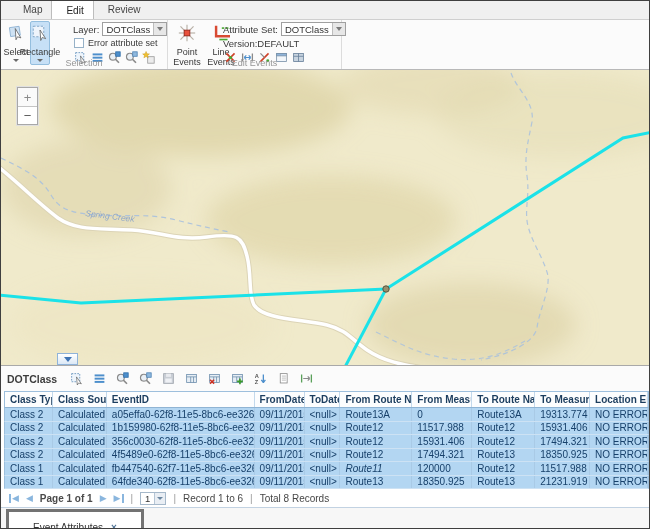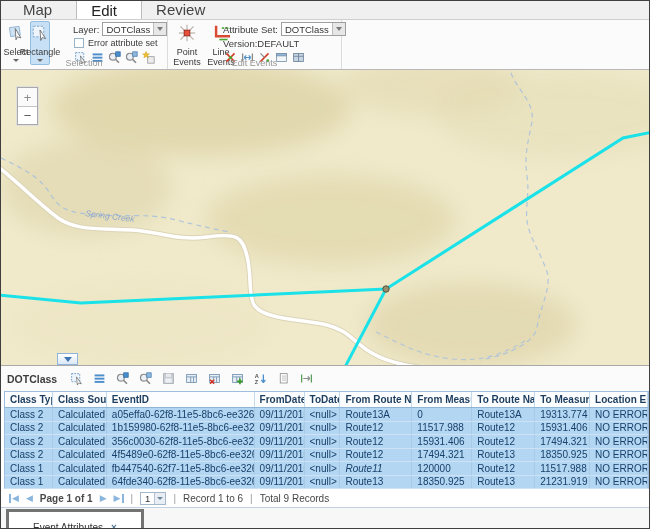--- a/index.html
+++ b/index.html
@@ -1,21 +1,21 @@
 <!DOCTYPE html>
 <html><head>
 <meta charset="utf-8">
 <style>
   * { margin:0; padding:0; box-sizing:border-box; }
   body { font-family:"Liberation Sans", sans-serif; background:#888; }
   #window { position:relative; width:650px; height:529px; border:1px solid #3f3f3f; background:#fff; overflow:hidden; }
 
   
   .tabbar { position:absolute; left:0; top:0; right:0; height:19px; background:#f0f0f0; border-bottom:1px solid #cfcfcf; display:flex; align-items:flex-end; padding-left:8px; }
-  .rtab { font-size:15px; color:#444; padding:3px 24px 3px 14px; height:19px; display:flex; align-items:center; cursor:default; }
+  .rtab { font-size:10px; color:#444; padding:3px 9px 3px 14px; height:19px; display:flex; align-items:center; cursor:default; }
   .rtab.active { background:#fff; border:1px solid #bdbdbd; border-bottom:none; color:#222; }
 
   
   .ribbon { position:absolute; left:0; top:19px; right:0; height:50px; background:#fbfbfb; border-bottom:1px solid #b8b8b8; }
   .rgroup { position:absolute; top:0; bottom:0; border-right:1px solid #dcdcdc; }
   .grp-label { position:absolute; bottom:1px; left:0; right:0; text-align:center; font-size:9px; color:#969696; }
   .bigbtn { position:absolute; display:flex; flex-direction:column; align-items:center; justify-content:flex-start; padding-top:2px; border:1px solid transparent; border-radius:2px; }
   .bigbtn.active { background:#c7e0f6; border-color:#94bede; }
   .bigbtn .blabel { font-size:9px; color:#3a3a3a; text-align:center; line-height:10px; margin-top:1px; }
   .caret { width:0; height:0; border-left:3px solid transparent; border-right:3px solid transparent; border-top:3px solid #6a6a6a; margin-top:2px; }
@@ -453,21 +453,21 @@
     <span class="pgsep">|</span>
     <span class="pgdrop">
       <span class="dval">1</span>
       <span class="dbtn">
           <i></i>
         </span>
     </span>
     <span class="pgsep">|</span>
     <span>Record 1 to 6</span>
     <span class="pgsep">|</span>
-    <span>Total 9 Records</span>
+    <span>Total 8 Records</span>
   </div>
 
   <div class="bottombar">
     <div class="btab">
       <span>Event Attributes</span>
       <span class="close">×</span>
     </div>
   </div>
 
 </div>

